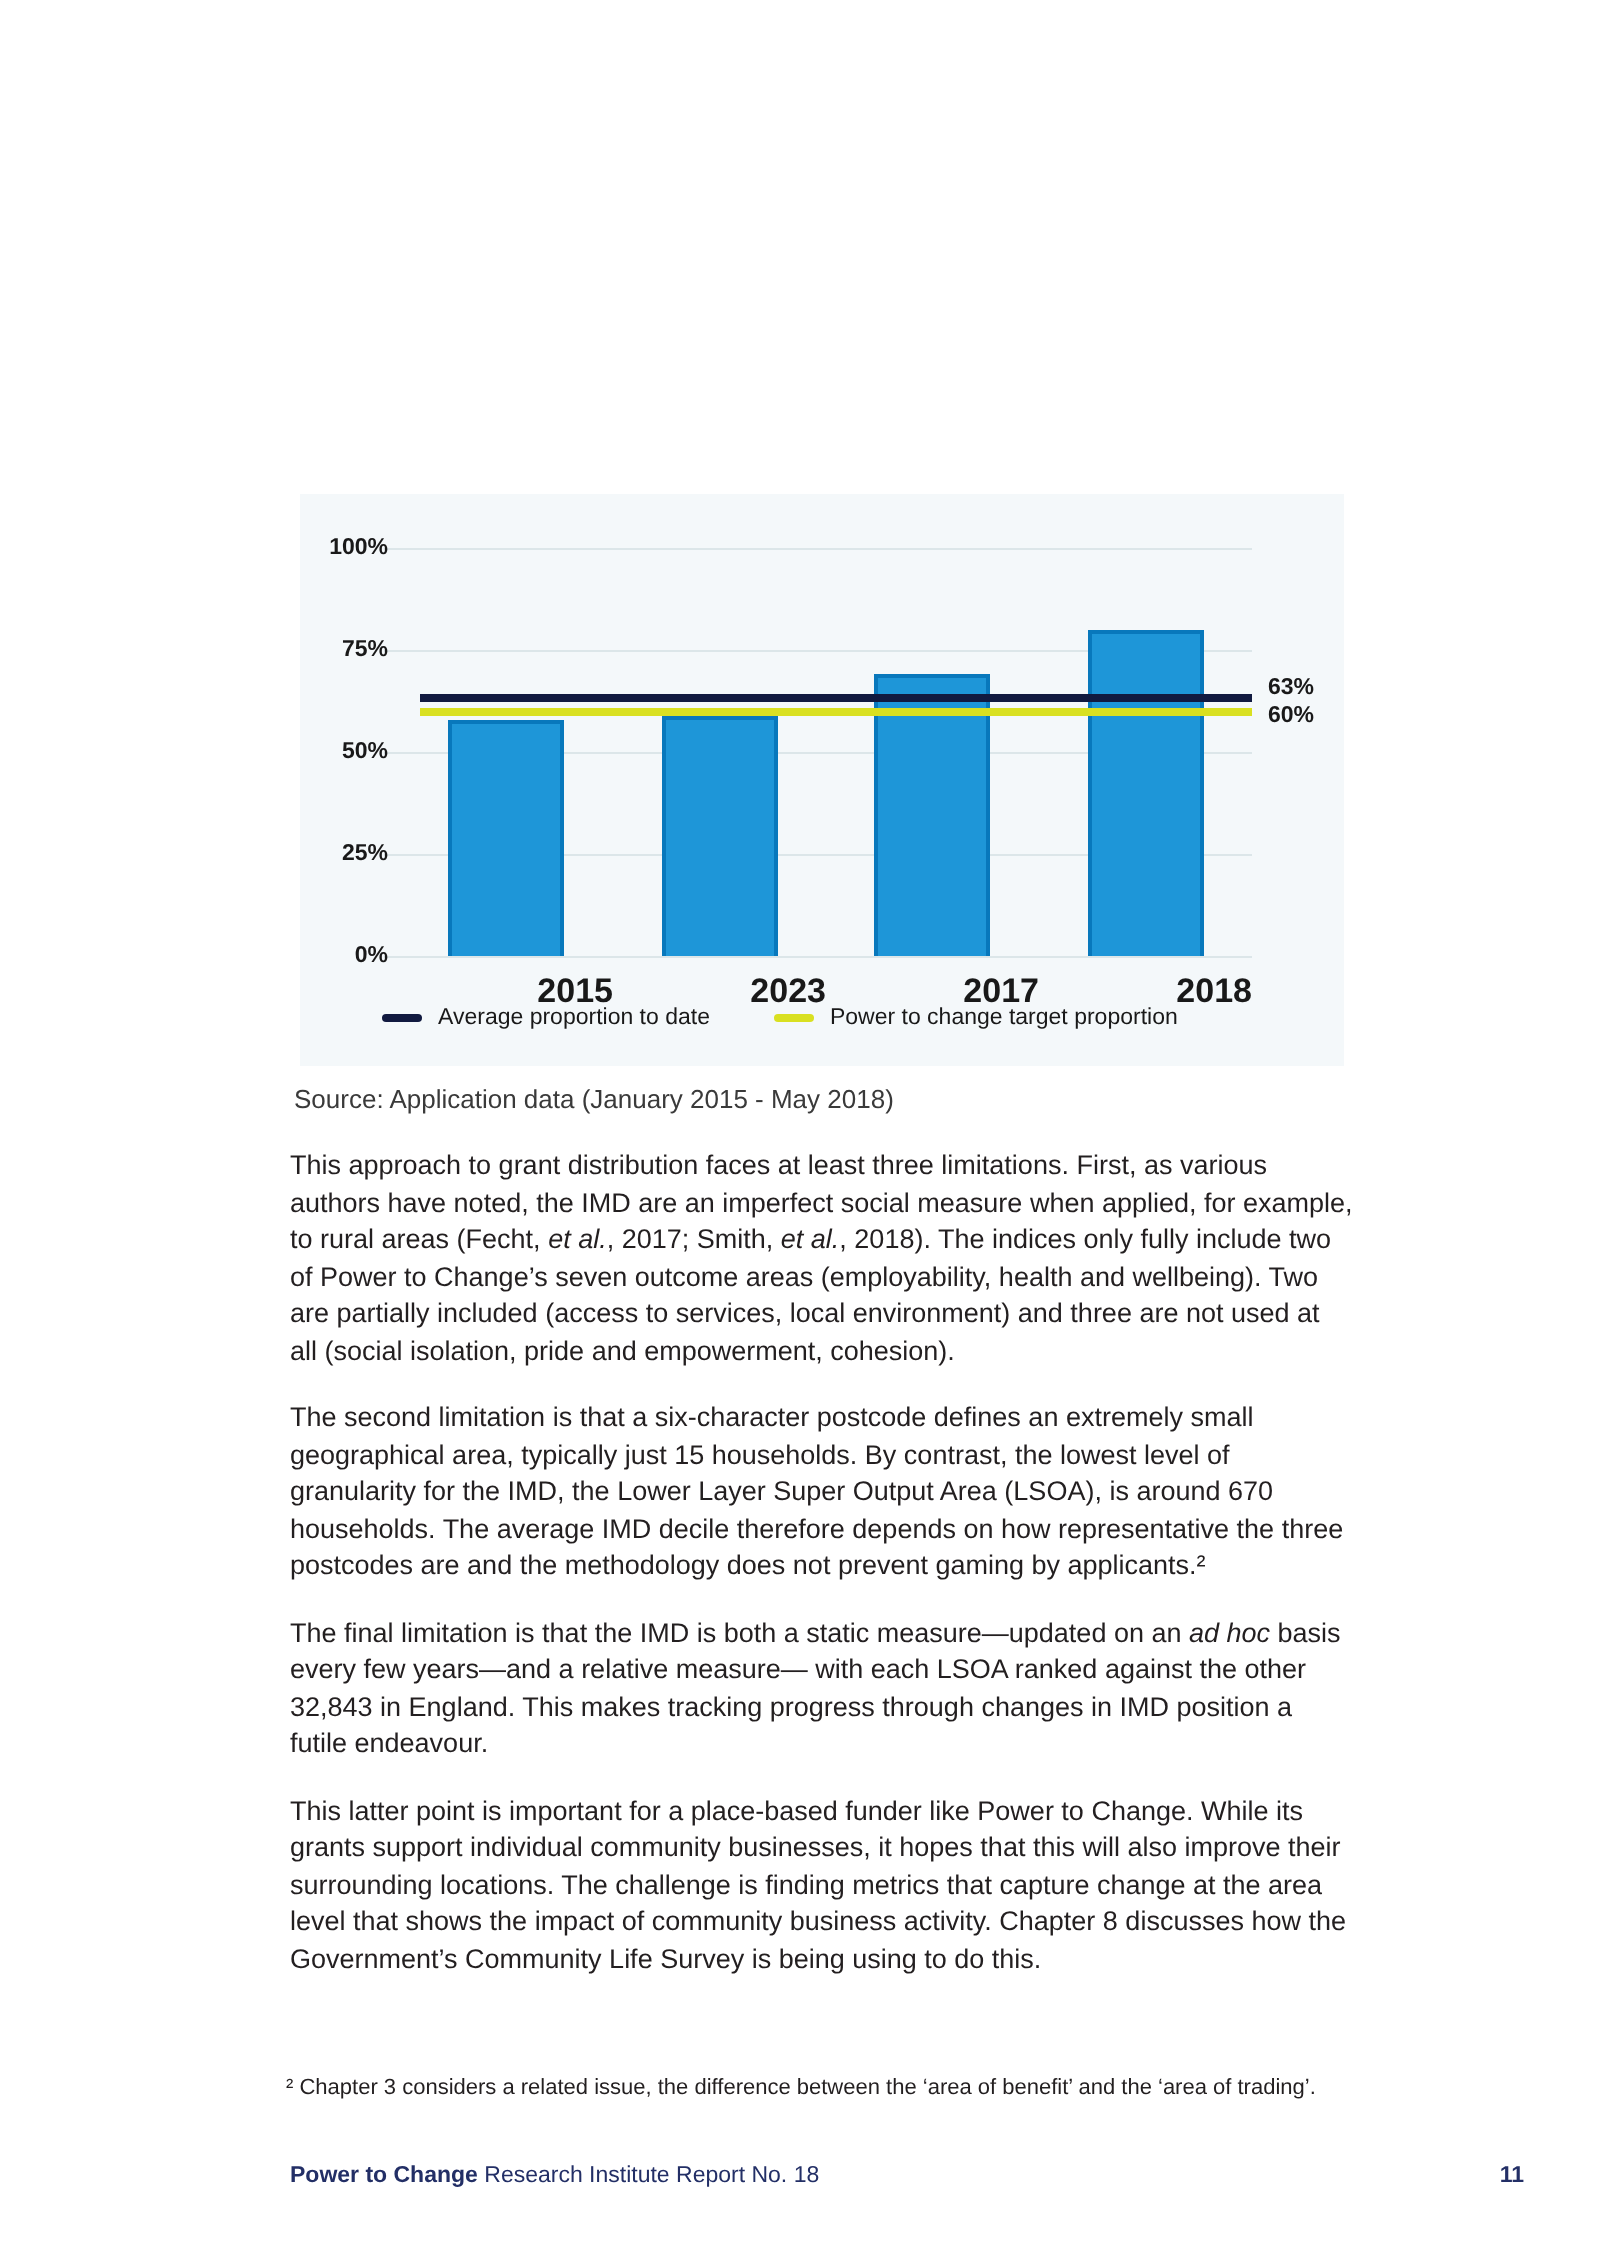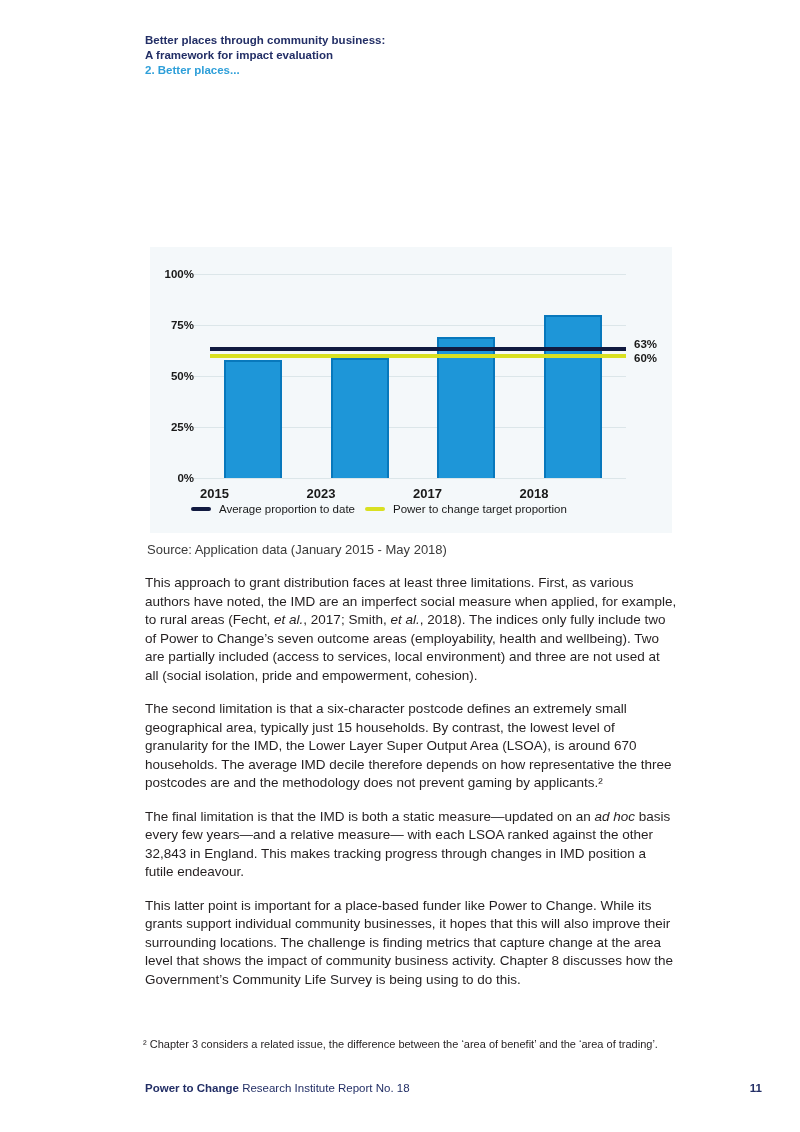--- a/index.html
+++ b/index.html
@@ -21,47 +21,42 @@
   .bar-slot { flex:1; position:relative; }
   .bar { position:absolute; bottom:0; left:50%; transform:translateX(-50%); width:58px;
          background:#1e96d8; border:2px solid #0878bc; border-bottom:none; }
   .refline { position:absolute; left:10px; right:0; height:4px; z-index:3; }
   .reflabel { position:absolute; left:calc(100% + 8px); transform:translateY(50%);
               font-size:11.5px; font-weight:700; color:#191919; line-height:1; z-index:4; white-space:nowrap; }
   .ylabels { position:absolute; left:0; top:27px; width:44px; height:204px; }
   .ytick { position:absolute; right:0; transform:translateY(50%); font-size:11.5px; font-weight:700;
            color:#191919; line-height:1; text-align:left; white-space:nowrap; }
   .xlabels { position:absolute; left:50px; top:239px; width:426px; display:flex; }
-  .xtick { flex:1; text-align:left; font-size:13px; font-weight:700; color:#191919; }
-  .legend { position:absolute; left:41px; top:256px; display:flex; gap:10px; align-items:center; }
+  .xtick { flex:1; text-align:right; font-size:17px; font-weight:700; color:#191919; }
+  .legend { position:absolute; left:41px; top:256px; display:flex; gap:32px; align-items:center; }
   .legend-item { display:flex; align-items:center; gap:8px; font-size:11.5px; color:#191919; white-space:nowrap; }
   .legend-swatch { width:20px; height:4px; border-radius:2px; }
   
   .source { position:absolute; left:147px; top:542px; font-size:13px; color:#3a3a3a; }
   
   .body { position:absolute; left:145px; top:574px; width:532px; font-size:13.5px; line-height:18.5px; color:#231f20; }
   .body p { margin:0 0 15px 0; }
   .body .it { font-style:italic; }
   
   .footnote { position:absolute; left:143px; top:1037px; width:545px; font-size:11px; line-height:14px; color:#231f20; }
   
   .footer { position:absolute; left:145px; right:38px; top:1082px; display:flex; justify-content:space-between;
             font-size:11.5px; color:#232f66;gap:45px; }
   .bold { font-weight:700; }
 </style>
 </head>
 <body>
 
 <div class="page">
 
-  <div class="header">
-    <div>Better places through community business:</div>
-    <div>A framework for impact evaluation</div>
-    <div class="link">2. Better places...</div>
-  </div>
 
 
   <div class="panel">
     <div class="plot">
       <div class="bars-row">
           <div class="bar-slot">
             <div class="bar" style="height: 58%; background: rgb(30, 150, 216); border-color: rgb(8, 120, 188);"></div>
           </div>
           <div class="bar-slot">
             <div class="bar" style="height: 59%; background: rgb(30, 150, 216); border-color: rgb(8, 120, 188);"></div>

